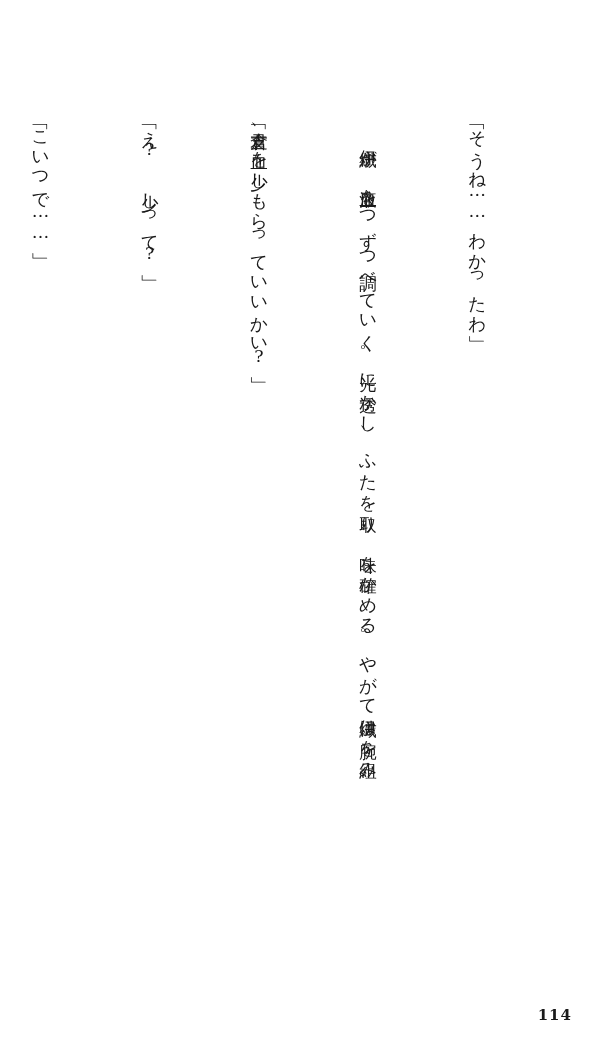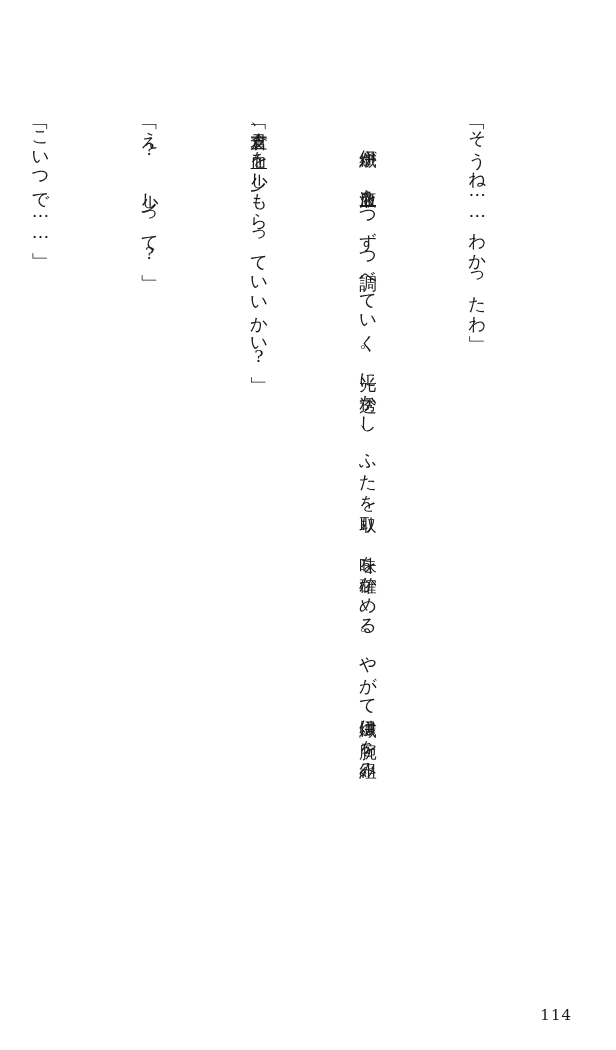--- a/index.html
+++ b/index.html
@@ -55,20 +55,21 @@
 
   
   #page-number {
     position: absolute;
     right: 44px;
     bottom: 26px;
     font-size: 15px;
     letter-spacing: 1px;
     font-family: "DejaVu Serif", "Liberation Serif", serif;
     color: #1a1a1a;
+    font-weight: bold;
   }
 </style>
 </head>
 <body>
 
 <div id="page">
 
   <div id="text-block">
     <p class="">「そうね……わかったわ」</p>
     <p class="indent">伊織が、血液を一つずつ調べていく。光に透かし、ふたを取り、味を確かめる。やがて伊織は腕を組み、</p>

